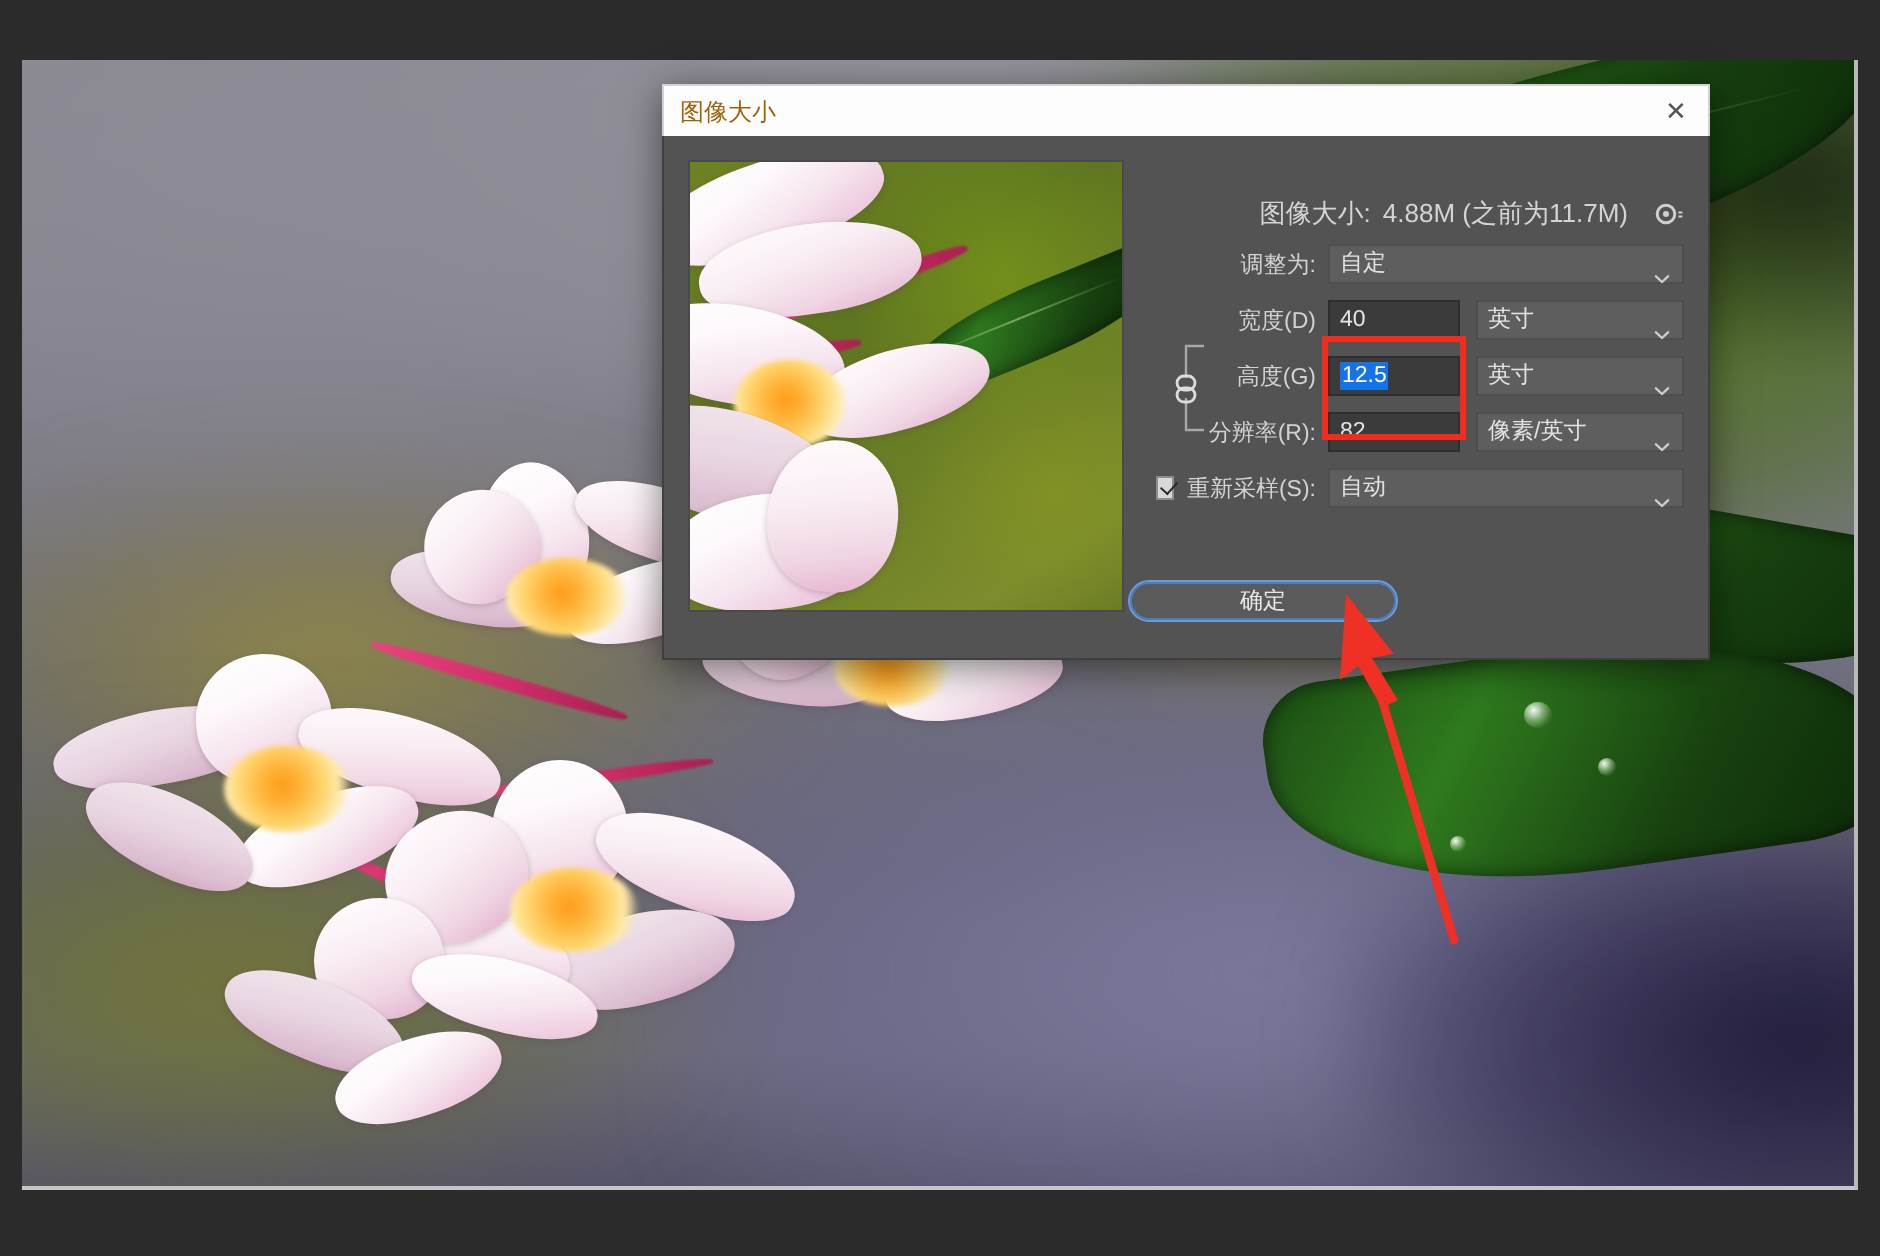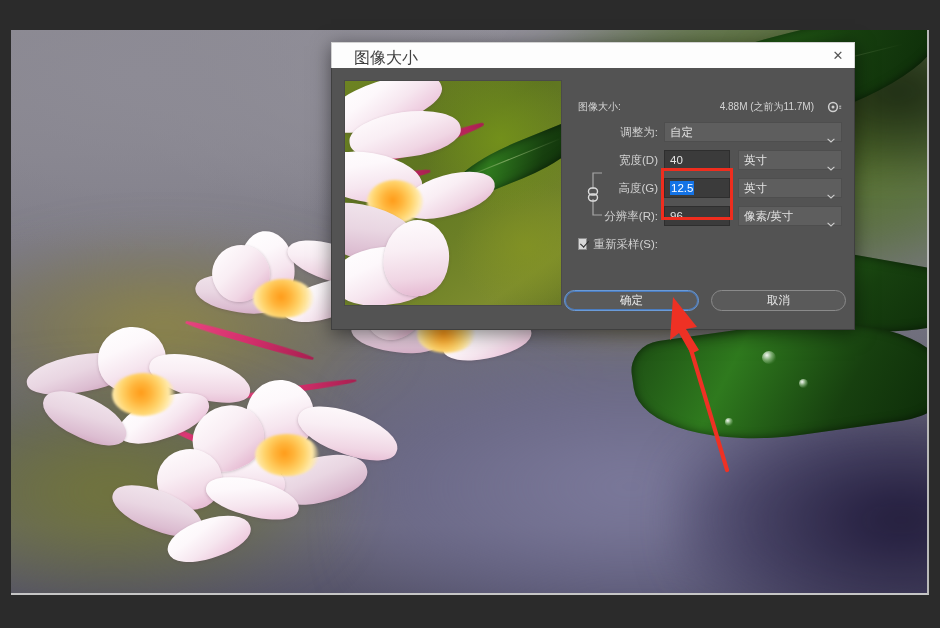--- a/index.html
+++ b/index.html
@@ -128,23 +128,23 @@
   }
   #dialog-titlebar {
     position: relative;
     height: 26px;
     background: #fdfdfd;
     border: 1px solid #d2d2d2;
     border-bottom: none;
   }
   #dialog-title {
     position: absolute;
-    left: 22px; top: 5px;
-    font-size: 16px;
-    color: #404040;
+    left: 8px; top: 5px;
+    font-size: 12px;
+    color: #a16207;
   }
   #dialog-close {
     position: absolute;
     right: 6px; top: 3px;
     width: 20px; height: 20px;
     line-height: 20px;
     text-align: center;
     font-size: 13px;
     color: #555;
     cursor: pointer;
@@ -188,24 +188,24 @@
     display: flex;
     align-items: center;
   }
   .flabel {
     color: #d2d2d2;
     font-size: 11.5px;
     text-align: right;
     white-space: nowrap;
   }
   .summary {
-    justify-content: space-between;
+    justify-content: flex-end;
     padding-right: 30px;
     color: #d4d4d4;
-    font-size: 10px;
+    font-size: 13px;
     height: 22px;
     margin-bottom: 2px;
   }
   .summary .sk { margin-right: 6px; }
   #gear-icon {
     position: absolute;
     right: 2px; top: 3px;
     width: 16px; height: 16px;
     cursor: pointer;
   }
@@ -496,45 +496,52 @@
               <svg viewBox="0 0 8 5" width="8" height="5">
                 <path d="M0.6 0.8 L4 4 L7.4 0.8" fill="none" stroke="#cfcfcf" stroke-width="1.1"></path>
               </svg>
             </span>
           </div>
         </div>
 
         <div class="frow">
           <div class="flabel lbl-col">分辨率(R):</div>
           <div class="field num">
-            <span>96</span>
+            <span>82</span>
           </div>
           <div class="field sel sel-unit">
             <span>像素/英寸</span>
             <span class="cv">
               <svg viewBox="0 0 8 5" width="8" height="5">
                 <path d="M0.6 0.8 L4 4 L7.4 0.8" fill="none" stroke="#cfcfcf" stroke-width="1.1"></path>
               </svg>
             </span>
           </div>
         </div>
 
         <div class="frow">
           <div class="lbl-col" style="display:flex; align-items:center; justify-content:flex-end;">
             <span class="cbox"></span>
             <span class="flabel">重新采样(S):</span>
           </div>
+          <div class="field sel sel-full">
+            <span>自动</span>
+            <span class="cv">
+              <svg viewBox="0 0 8 5" width="8" height="5">
+                <path d="M0.6 0.8 L4 4 L7.4 0.8" fill="none" stroke="#cfcfcf" stroke-width="1.1"></path>
+              </svg>
+            </span>
+          </div>
         </div>
       </div>
 
       <div id="red-highlight"></div>
 
       <div id="btn-row">
         <div class="btn primary">确定</div>
-        <div class="btn">取消</div>
       </div>
     </div>
   </div>
 
   <svg id="annotation-arrow" viewBox="0 0 940 628">
     <polygon points="673,297 697,327 686,329 699,350 691,354 679,333 670,340" fill="#ee3124"></polygon>
     <path d="M686,333 L727,470" stroke="#ee3124" stroke-width="4.2" stroke-linecap="round"></path>
   </svg>
 
 </div>

